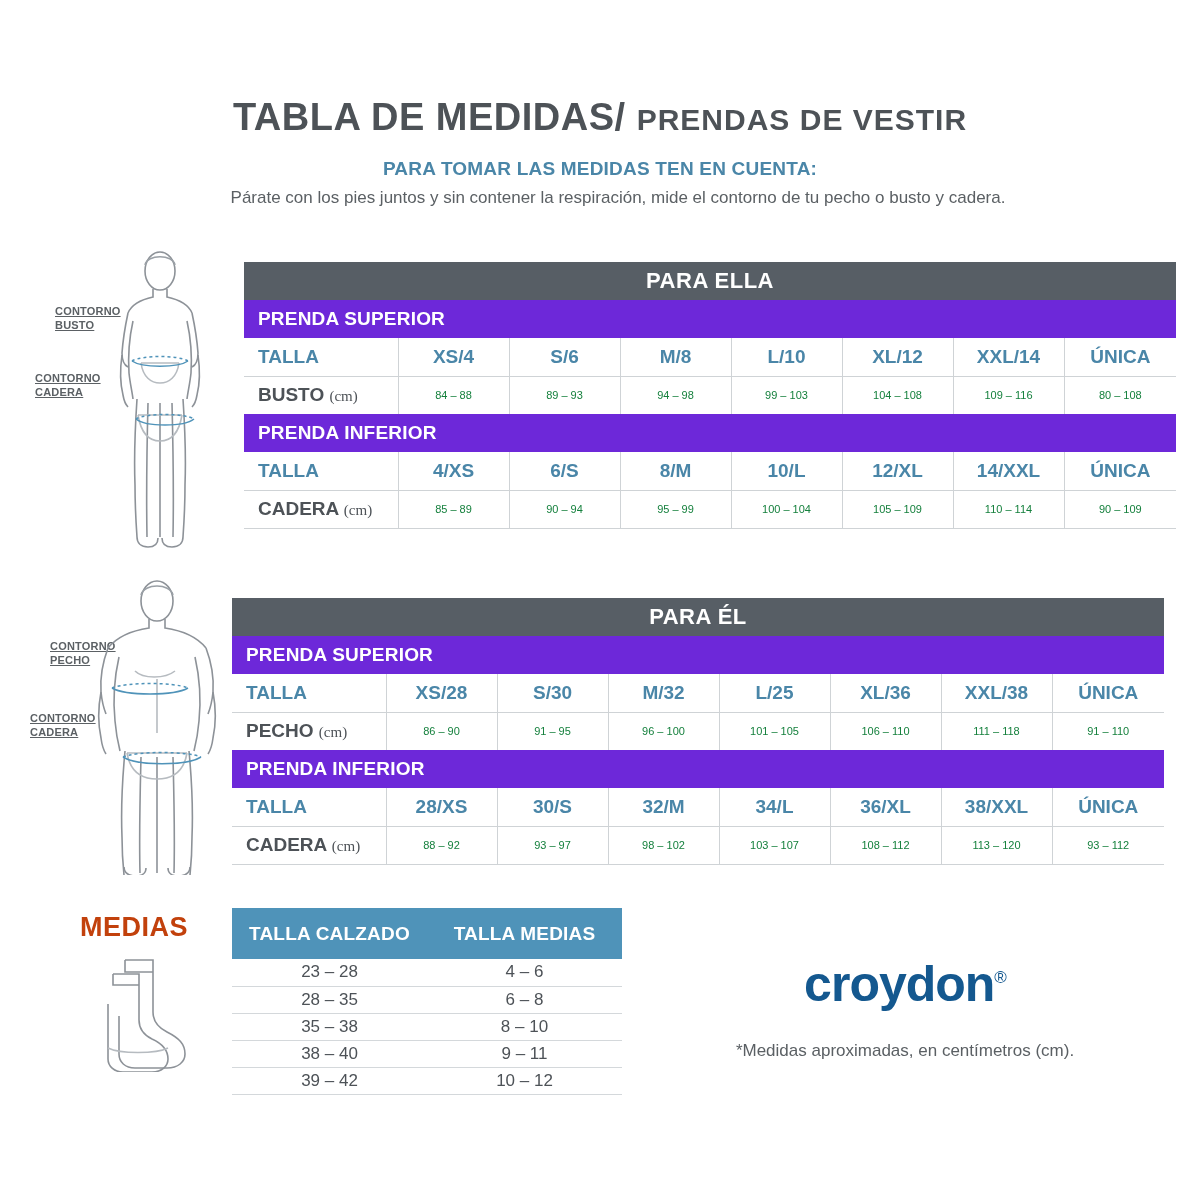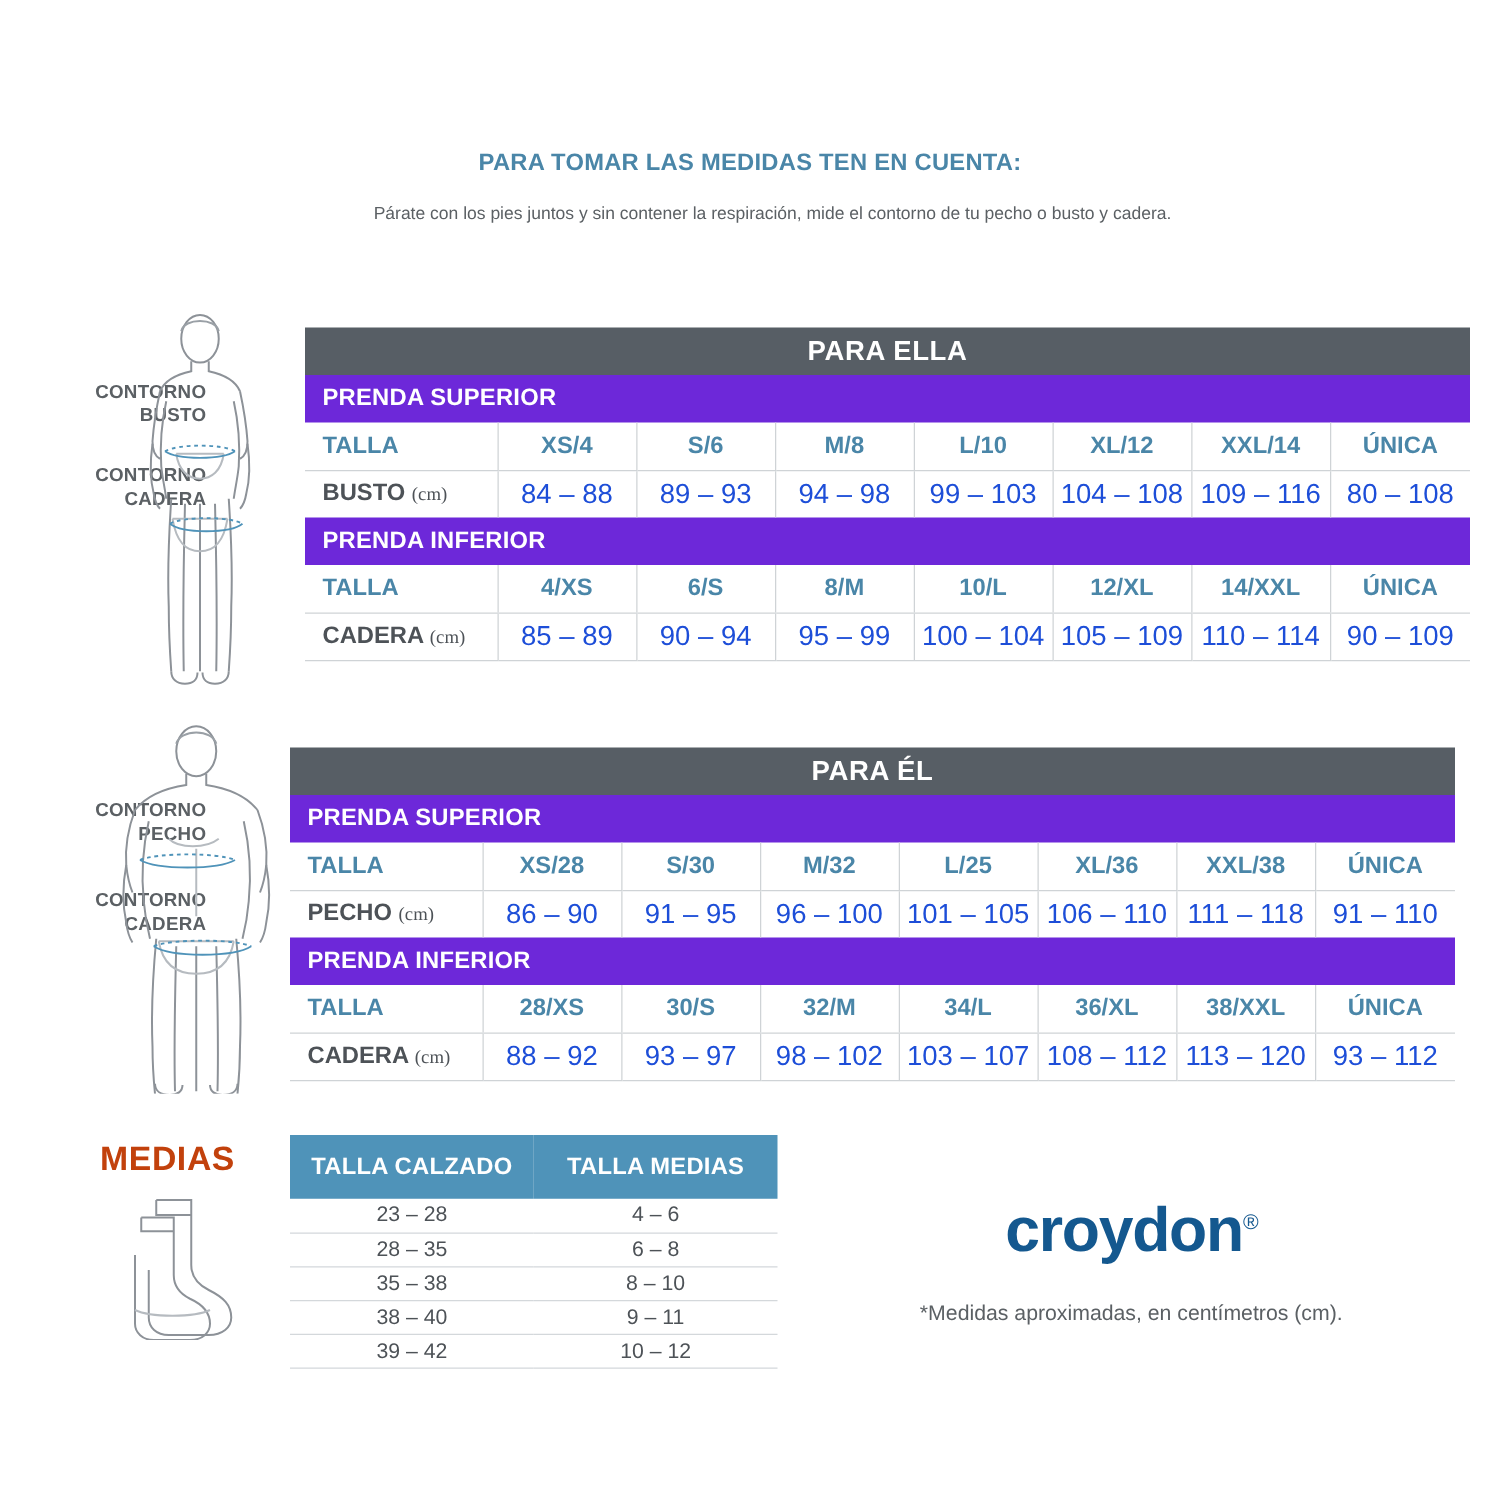--- a/index.html
+++ b/index.html
@@ -19,30 +19,30 @@
     font-size: 38px; letter-spacing: 0.5px; line-height: 1;
     color: #4d5257;
   }
   .title .bold { font-weight: bold; }
   .title .light { font-weight: bold; letter-spacing: 1px; font-size: 30px; }
   .subtitle {
     margin-top: 22px;
     font-size: 19px; font-weight: bold; color: #4a86a8; letter-spacing: 0.2px;
   }
   .subnote {
-    margin-top: 20px;
-    font-size: 14px; color: #5b6064; padding-left: 36px;
+    margin-top: 8px;
+    font-size: 17px; color: #5b6064; padding-left: 36px;
   }
 
   
   .block { position: absolute; }
 
   .figure-label {
-    font-size: 15px; font-weight: bold; color: #5b6064;
-    line-height: 1.25; text-align: right; letter-spacing: 0.2px;
+    font-size: 11px; font-weight: bold; color: #5b6064;
+    line-height: 1.25; text-align: left; letter-spacing: 0.2px; text-decoration: underline;
   }
 
   
   table.sz {
     border-collapse: collapse;
     table-layout: fixed;
     width: 100%;
     font-size: 17px;
   }
   table.sz td { padding: 0; height: 38px; vertical-align: middle; }
@@ -59,21 +59,21 @@
   }
   .rowlabel {
     color: #4a86a8; font-weight: bold; text-align: left;
     padding-left: 14px !important; font-size: 19px;
   }
   .rowlabel.dark { color: #4d5257; }
   .rowlabel .unit { font-weight: normal; font-size: 15px; color: #4d5257; font-family: Liberation Serif, serif;}
   .hd {
     color: #4a86a8; font-weight: bold; text-align: center; font-size: 19px;
   }
-  .val { color: #1d4ed8; text-align: center; font-size: 22px; }
+  .val { color: #15803d; text-align: center; font-size: 11px; }
   .sep-v { border-left: 1px solid #cfd3d6; }
   .row-line td { border-bottom: 1px solid #cfd3d6; }
 
   
   table.medias {
     border-collapse: collapse; table-layout: fixed; width: 100%;
     font-size: 17px;
   }
   table.medias td { height: 27px; padding: 0; text-align: center; }
   table.medias .mh {
@@ -93,20 +93,24 @@
   .brandnote { font-size: 17px; color: #5b6064; }
 
   svg { display: block; }
 </style>
 </head>
 <body>
 
 <div class="page">
 
   <div class="header">
+    <div class="title">
+      <span class="bold">TABLA DE MEDIDAS/</span>
+      <span class="light">PRENDAS DE VESTIR</span>
+    </div>
     <div class="subtitle">PARA TOMAR LAS MEDIDAS TEN EN CUENTA:</div>
     <div class="subnote">Párate con los pies juntos y sin contener la respiración, mide el contorno de tu pecho o busto y cadera.</div>
   </div>
 
   <div class="block" style="left:55px; top:305px; width:110px;">
     <div class="figure-label">CONTORNO<br>BUSTO</div>
   </div>
   <div class="block" style="left:35px; top:372px; width:130px;">
     <div class="figure-label">CONTORNO<br>CADERA</div>
   </div>

